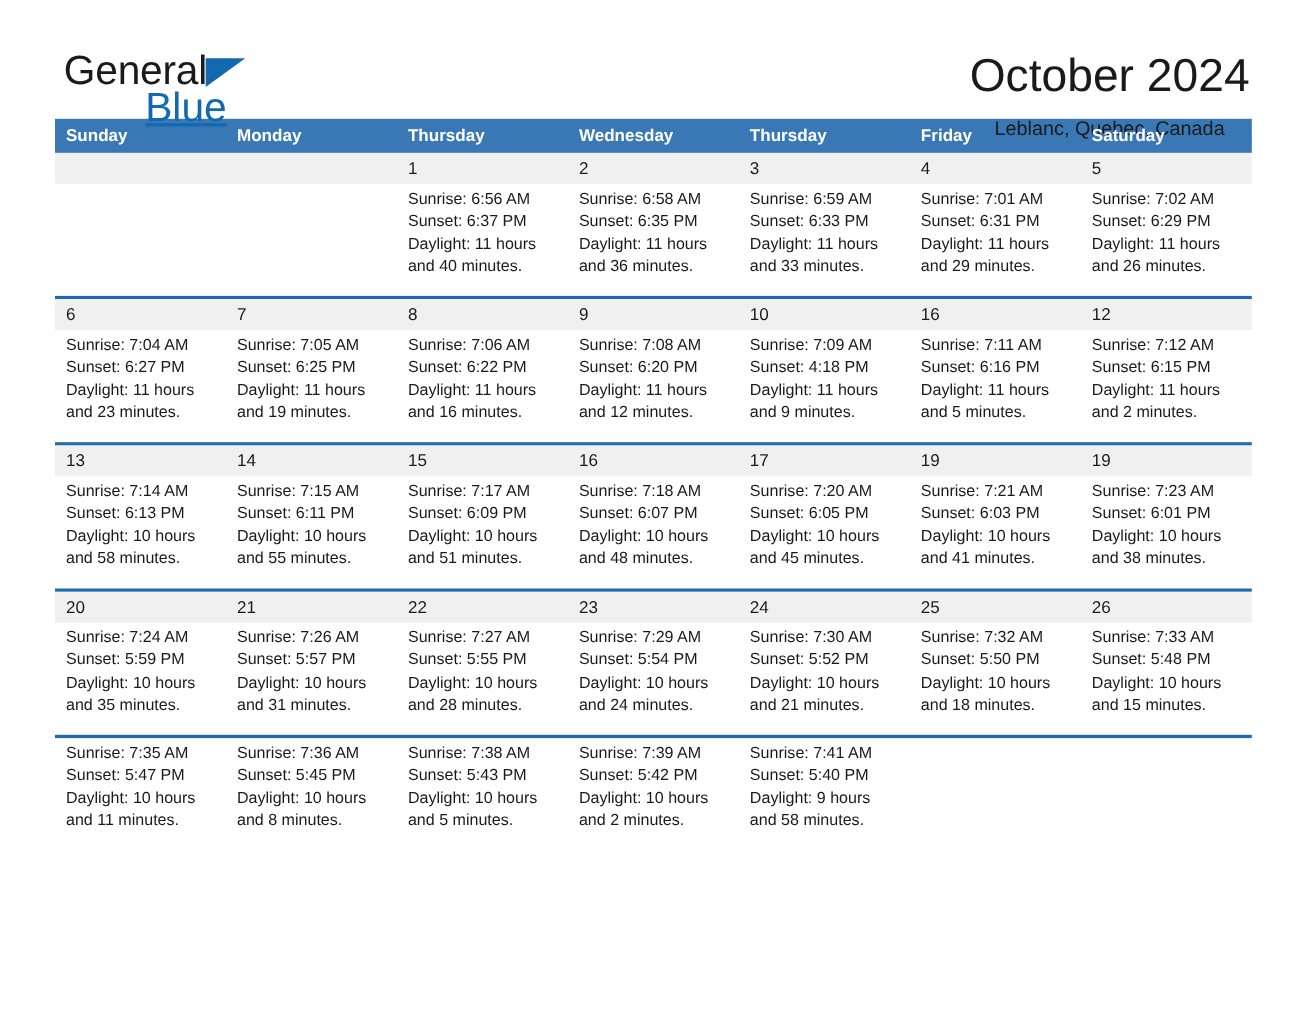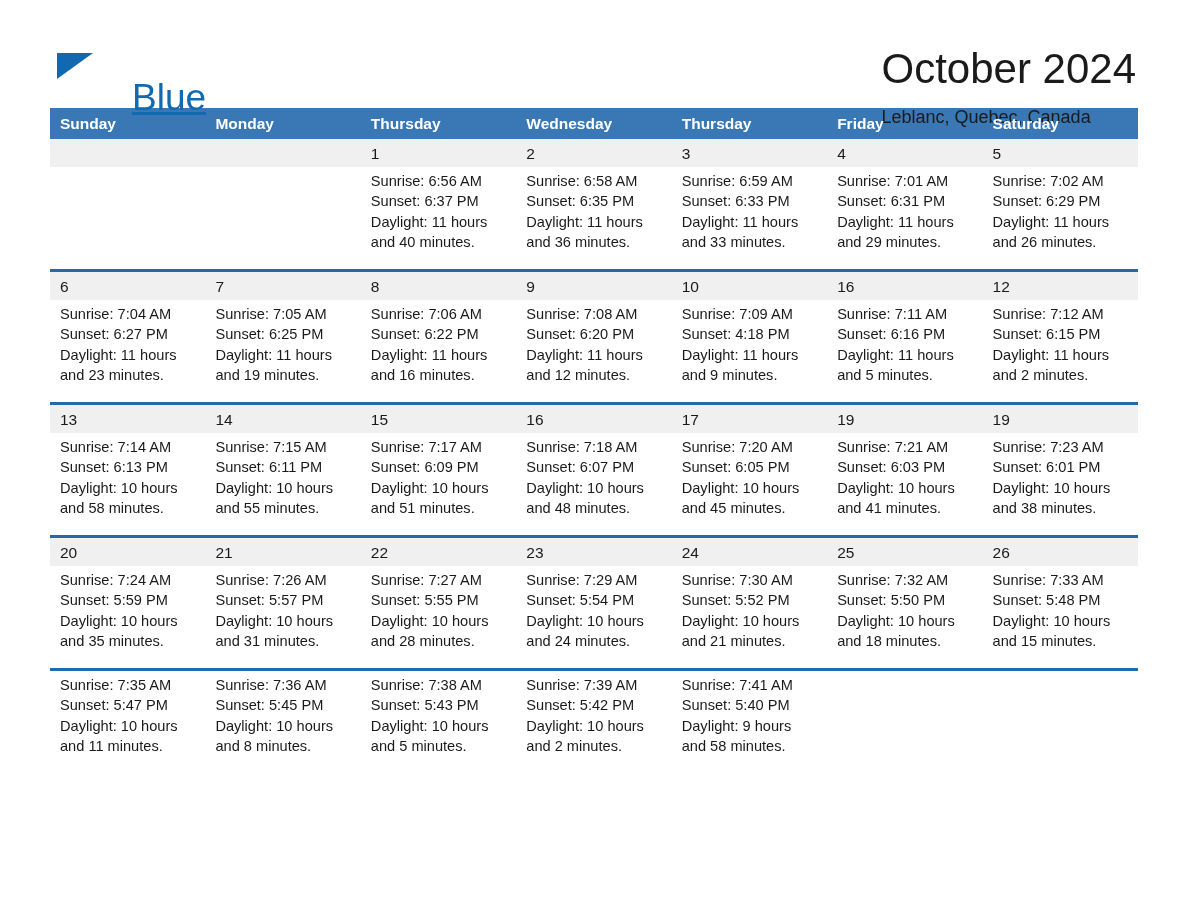--- a/index.html
+++ b/index.html
@@ -60,21 +60,21 @@
     font-size: 37px;
     line-height: 36px;
     color: #1269b0;
     font-weight: 400;
     margin-left: 74px;
     margin-top: -4px;
     text-decoration: underline;
   }
 
   .titles {
-    text-align: left;
+    text-align: center;
     padding-right: 2px;
   }
   .month-title {
     font-size: 42px;
     line-height: 50px;
     font-weight: 400;
     color: #1a1a1a;
     white-space: nowrap;
   }
   .location {
@@ -151,21 +151,21 @@
   }
 </style>
 </head>
 <body>
 
 <div class="page">
 
   <div class="top">
 
     <div class="logo">
-      <span class="logo-row1"><span class="logo-tri"></span></span>
+      <span class="logo-row1"><span>General</span><span class="logo-tri"></span></span>
       <span class="logo-row2">Blue</span>
     </div>
 
     <div class="titles">
       <div class="month-title">October 2024</div>
       <div class="location">Leblanc, Quebec, Canada</div>
     </div>
 
   </div>
 

